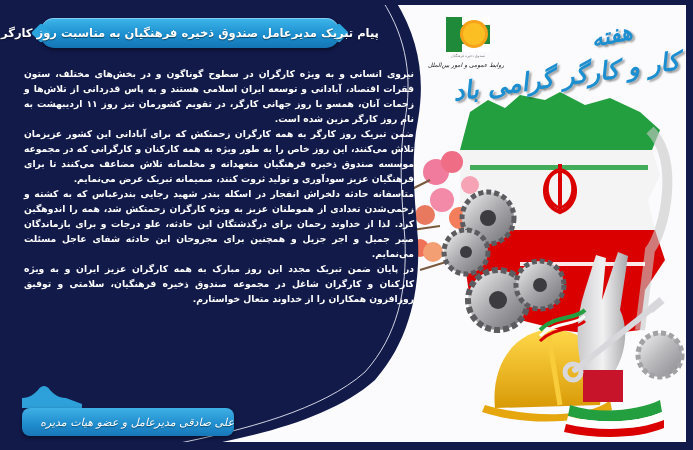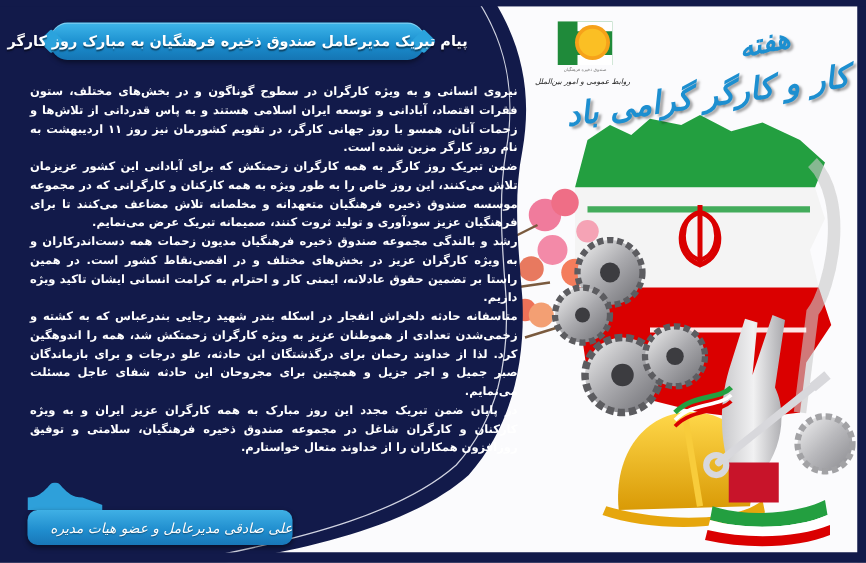--- a/index.html
+++ b/index.html
@@ -188,27 +188,26 @@
       <path d="M0 0 L 395 0 C 420 40, 425 80, 418 120 C 410 160, 415 200, 418 240 C 420 290, 410 340, 375 380 C 330 420, 250 438, 180 450 L 0 450 Z" fill="#121a4a"></path>
       <path d="M382 0 C 408 40, 412 80, 405 120 C 398 160, 402 200, 405 240 C 407 290, 398 335, 365 372 C 322 410, 245 430, 170 445" stroke="#e6e8f2" stroke-width="1" fill="none" opacity="0.9"></path>
 
       <rect x="0" y="442" width="693" height="8" fill="#121a4a"></rect>
       <rect x="686" y="0" width="7" height="450" fill="#121a4a"></rect>
       <rect x="0" y="0" width="693" height="5" fill="#121a4a"></rect>
     </svg>
   </div>
 
   <div class="title-banner">
-    <span class="title-text">پیام تبریک مدیرعامل صندوق ذخیره فرهنگیان به مبارک روز کارگر</span>
+    <span class="title-text">پیام تبریک مدیرعامل صندوق ذخیره فرهنگیان به مناسبت روز کارگر</span>
   </div>
 
   <div class="body-text">
     <p>نیروی انسانی و به ویژه کارگران در سطوح گوناگون و در بخش‌های مختلف، ستون فقرات اقتصاد، آبادانی و توسعه ایران اسلامی هستند و به پاس قدردانی از تلاش‌ها و زحمات آنان، همسو با روز جهانی کارگر، در تقویم کشورمان نیز روز ۱۱ اردیبهشت به نام روز کارگر مزین شده است.</p>
     <p>ضمن تبریک روز کارگر به همه کارگران زحمتکش که برای آبادانی این کشور عزیزمان تلاش می‌کنند، این روز خاص را به طور ویژه به همه کارکنان و کارگرانی که در مجموعه موسسه صندوق ذخیره فرهنگیان متعهدانه و مخلصانه تلاش مضاعف می‌کنند تا برای فرهنگیان عزیز سودآوری و تولید ثروت کنند، صمیمانه تبریک عرض می‌نمایم.</p>
-    <p>رشد و بالندگی مجموعه صندوق ذخیره فرهنگیان مدیون زحمات همه دست‌اندرکاران و به ویژه کارگران عزیز در بخش‌های مختلف و در اقصی‌نقاط کشور است. در همین راستا بر تضمین حقوق عادلانه، ایمنی کار و احترام به کرامت انسانی ایشان تاکید ویژه داریم.</p>
     <p>متاسفانه حادثه دلخراش انفجار در اسکله بندر شهید رجایی بندرعباس که به کشته و زخمی‌شدن تعدادی از هموطنان عزیز به ویژه کارگران زحمتکش شد، همه را اندوهگین کرد. لذا از خداوند رحمان برای درگذشتگان این حادثه، علو درجات و برای بازماندگان صبر جمیل و اجر جزیل و همچنین برای مجروحان این حادثه شفای عاجل مسئلت می‌نمایم.</p>
     <p>در پایان ضمن تبریک مجدد این روز مبارک به همه کارگران عزیز ایران و به ویژه کارکنان و کارگران شاغل در مجموعه صندوق ذخیره فرهنگیان، سلامتی و توفیق روزافزون همکاران را از خداوند متعال خواستارم.</p>
   </div>
 
   <svg class="signature-dome" width="60" height="22" viewBox="0 0 60 22">
     <path d="M0 22 L 0 12 C 8 12, 12 8, 16 4 C 18 1, 20 0, 22 0 C 24 0, 26 1, 28 4 C 32 8, 36 12, 44 12 L 60 18 L 60 22 Z" fill="#2ea0da"></path>
   </svg>
   <div class="signature">
     <span class="signature-text">علی صادقی مدیرعامل و عضو هیات مدیره</span>
   </div>

